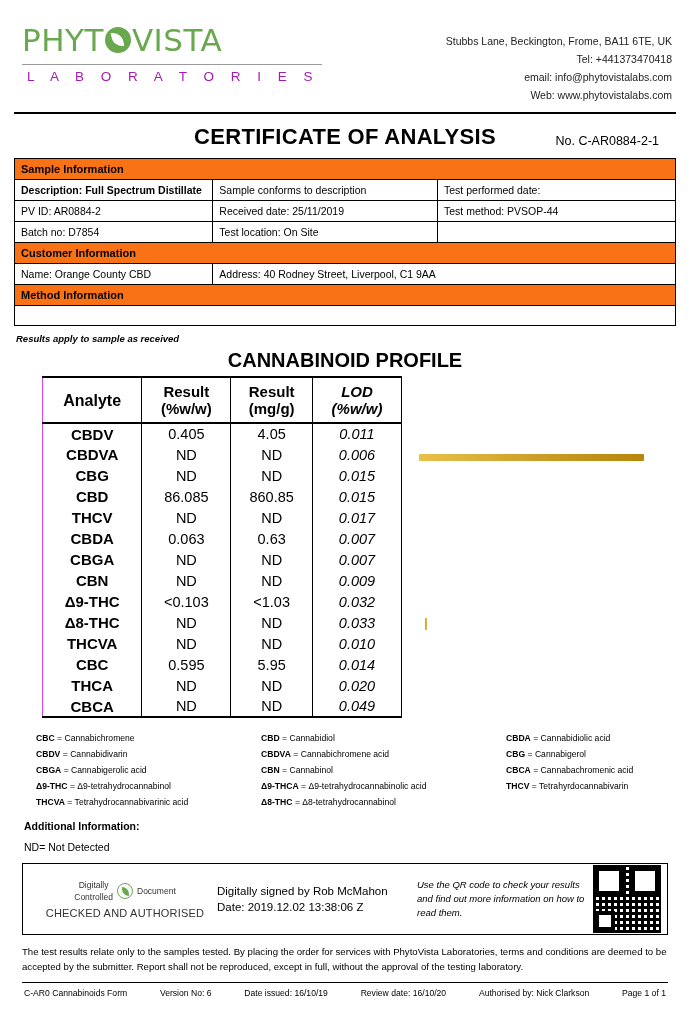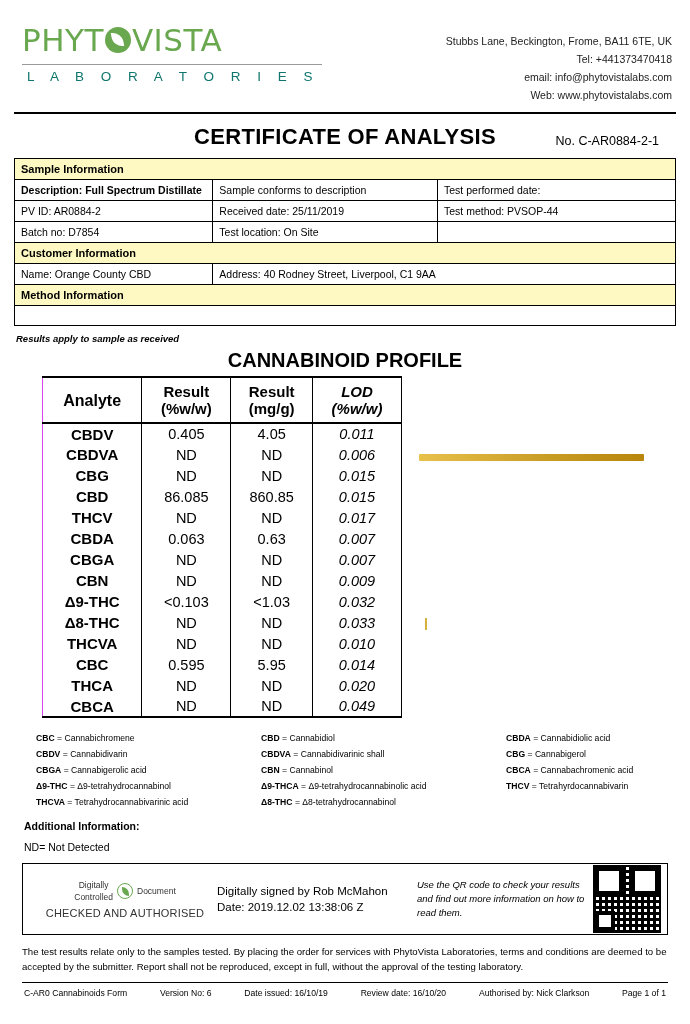--- a/index.html
+++ b/index.html
@@ -41,21 +41,21 @@
     position: absolute;
     left: 7px; top: 5px;
     width: 11px; height: 15px;
     background: #fff;
     border-radius: 0 12px 0 12px;
     transform: rotate(-10deg);
   }
   .lab-text {
     font-size: 13.5px;
     letter-spacing: 6.5px;
-    color: #0f766e;
+    color: #a21caf;
     margin-top: 6px;
     padding-left: 2px;
     border-top: 1px solid #999;
     padding-top: 4px;
     width: 300px;
     text-align: center;
   }
   .contact {
     text-align: right;
     font-size: 10.5px;
@@ -85,21 +85,21 @@
     width: 100%; border-collapse: collapse;
     font-size: 10.5px;
   }
   table.info td {
     border: 1px solid #000;
     padding: 4px 6px;
     height: 20px;
     vertical-align: middle;
   }
   td.section {
-    background: #fef9c3;
+    background: #f97316;
     font-weight: bold;
     font-size: 11px;
     padding: 3px 6px;
   }
   .col1 { width: 30%; font-weight: bold; }
   .col2 { width: 34%; }
   .col3 { width: 36%; }
 
   .results-note {
     font-size: 9.5px; font-style: italic; font-weight: bold;
@@ -422,21 +422,21 @@
   <div class="legend">
     <div class="col c1">
       <div><b>CBC</b> <span>=  Cannabichromene</span></div>
       <div><b>CBDV</b> <span>=  Cannabidivarin</span></div>
       <div><b>CBGA</b> <span>= Cannabigerolic acid</span></div>
       <div><b>Δ9-THC</b> <span>= Δ9-tetrahydrocannabinol</span></div>
       <div><b>THCVA</b> <span>= Tetrahydrocannabivarinic acid</span></div>
     </div>
     <div class="col c2">
       <div><b>CBD</b> <span>=     Cannabidiol</span></div>
-      <div><b>CBDVA</b> <span>= Cannabidivarinic shall</span></div>
+      <div><b>CBDVA</b> <span>= Cannabichromene acid</span></div>
       <div><b>CBN</b> <span>=    Cannabinol</span></div>
       <div><b>Δ9-THCA</b> <span>= Δ9-tetrahydrocannabinolic acid</span></div>
       <div><b>Δ8-THC</b> <span>= Δ8-tetrahydrocannabinol</span></div>
     </div>
     <div class="col c3">
       <div><b>CBDA</b> <span>= Cannabidiolic acid</span></div>
       <div><b>CBG</b> <span>=  Cannabigerol</span></div>
       <div><b>CBCA</b> <span>= Cannabachromenic acid</span></div>
       <div><b>THCV</b> <span>= Tetrahyrdocannabivarin</span></div>
       <div><b></b> <span></span></div>

